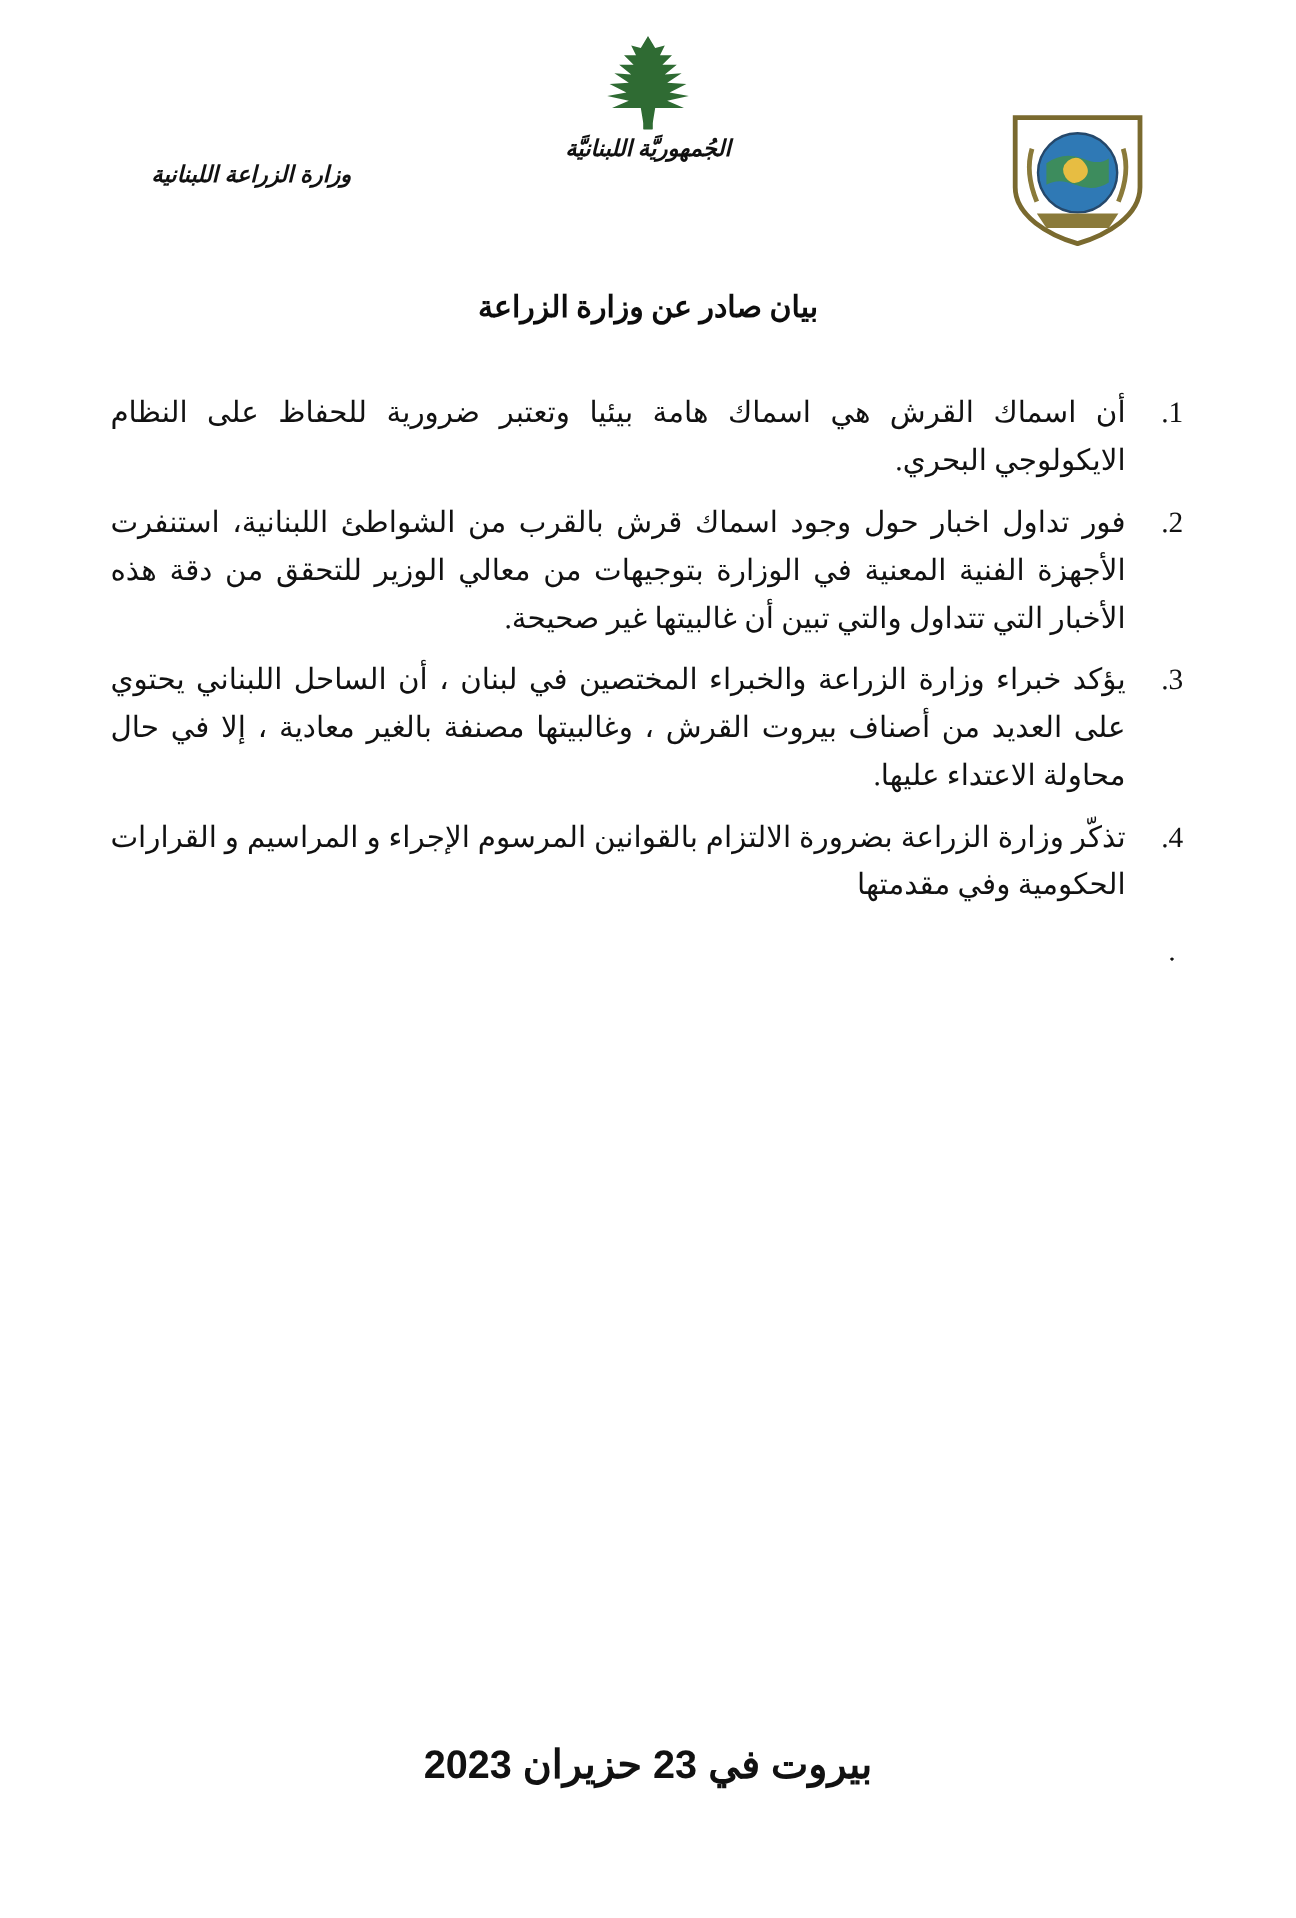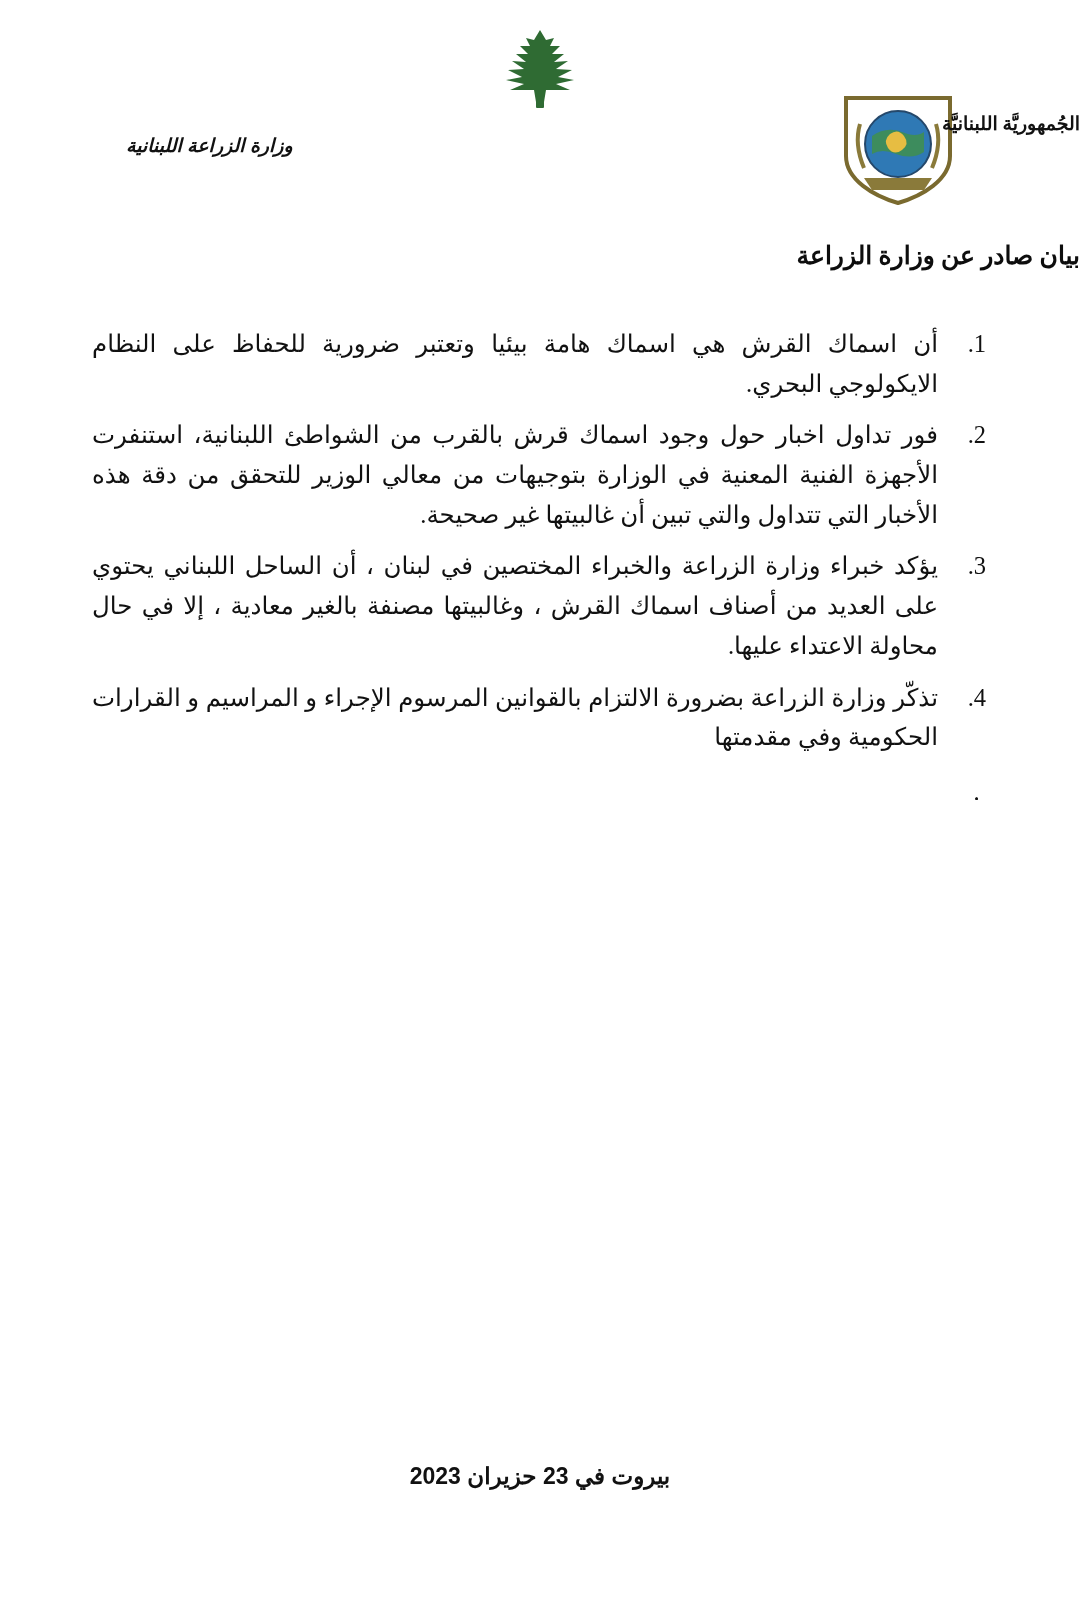--- a/index.html
+++ b/index.html
@@ -35,21 +35,22 @@
     width: 124px;
     height: 124px;
   }
   .emblem svg { display: block; }
 
   .republic {
     position: absolute;
     top: 28px;
     left: 0;
     right: 0;
-    text-align: right;
+    text-align: center;
+    font-style: italic;
   }
   .cedar-wrap {
     display: block;
     margin: 0 auto;
     width: 120px;
     height: 82px;
   }
   .republic-label {
     margin-top: 2px;
     font-family: "Liberation Serif", serif;
@@ -65,20 +66,21 @@
     left: 126px;
     font-size: 19px;
     font-weight: 700;
     color: #111;
     font-family: "Liberation Sans", sans-serif;
     font-style: italic;
   }
 
   
   .doc-title {
+    text-align: center;
     font-size: 25px;
     font-weight: 700;
     font-family: "Liberation Serif", serif;
     margin-top: 26px;
     color: #0d0d0d;
   }
 
   
   .content {
     margin: 54px 92px 0 92px;
@@ -145,21 +147,21 @@
     color: #0b0b0b;
   }
 
   .signature {
     position: absolute;
     bottom: 108px;
     left: 0;
     right: 0;
     text-align: center;
     font-weight: 700;
-    font-size: 23px;
+    font-size: 33px;
     font-family: "Liberation Sans", sans-serif;
   }
   
 </style>
 </head>
 <body>
 
 <div class="page">
 
   <div class="header">
@@ -197,21 +199,21 @@
   </div>
 
   <div class="doc-title">بيان صادر عن وزارة الزراعة</div>
 
   <div class="content">
 
 
     <ol class="points">
       <li>أن اسماك القرش هي اسماك هامة بيئيا وتعتبر ضرورية للحفاظ على النظام الايكولوجي البحري.</li>
       <li>فور تداول اخبار حول وجود اسماك قرش بالقرب من الشواطئ اللبنانية، استنفرت الأجهزة الفنية المعنية في الوزارة بتوجيهات من معالي الوزير للتحقق من دقة هذه الأخبار التي تتداول والتي تبين أن غالبيتها غير صحيحة.</li>
-      <li>يؤكد خبراء وزارة الزراعة والخبراء المختصين في لبنان ، أن الساحل اللبناني يحتوي على العديد من أصناف اسماك القرش ، وغالبيتها مصنفة بالغير معادية ، إلا في حال محاولة الاعتداء عليها.</li>
+      <li>يؤكد خبراء وزارة الزراعة والخبراء المختصين في لبنان ، أن الساحل اللبناني يحتوي على العديد من أصناف بيروت القرش ، وغالبيتها مصنفة بالغير معادية ، إلا في حال محاولة الاعتداء عليها.</li>
       <li>تذكّر وزارة الزراعة بضرورة الالتزام بالقوانين المرسوم الإجراء و المراسيم و القرارات الحكومية وفي مقدمتها</li>
     </ol>
 
     <ul class="decrees">
       <li>
         <span class="dot">·</span>
       </li>
       <li>
         <span class="dot">·</span>
       </li>

